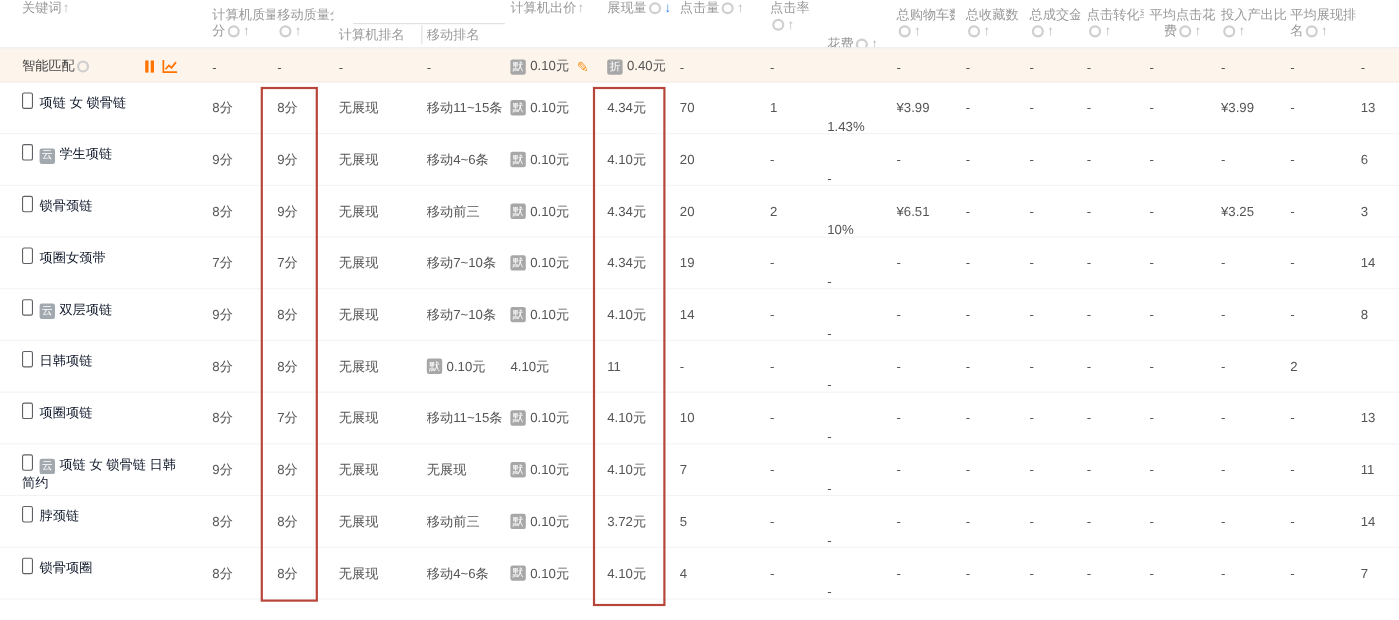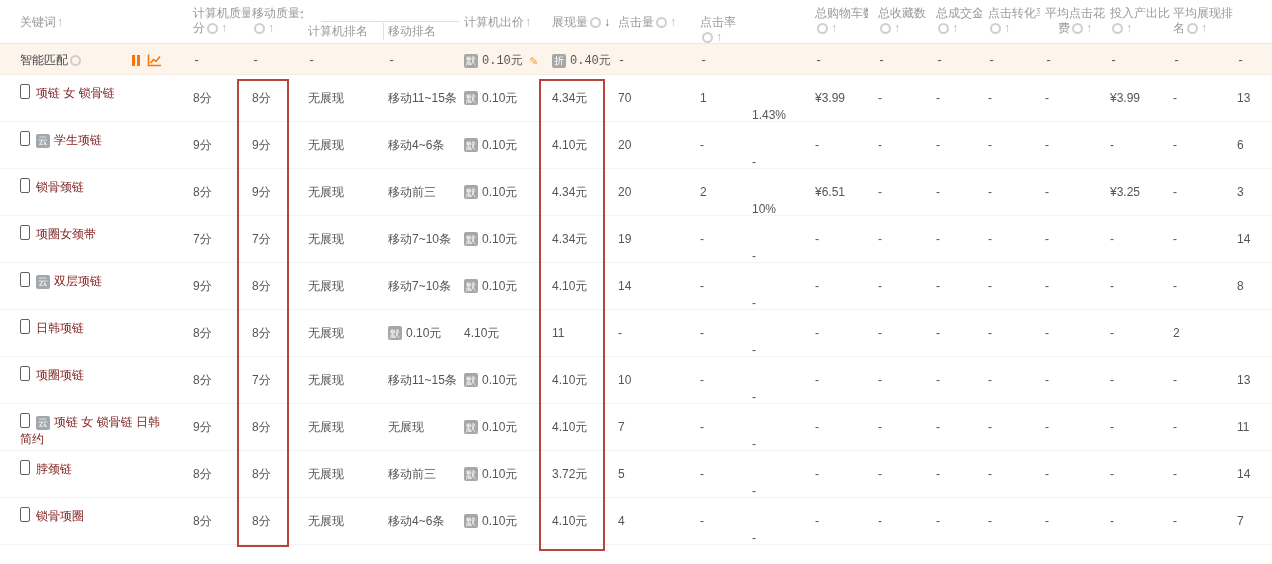--- a/index.html
+++ b/index.html
@@ -27,21 +27,21 @@
   .grid-row>div:nth-child(13){padding-left:6px;}
   .grid-row>div:nth-child(14){padding-left:6px;}
   .grid-row>div:nth-child(15){padding-left:5px;text-align:center;}
   .grid-row>div:nth-child(16){padding-left:5px;}
   .grid-row>div:nth-child(17){padding-left:3px;}
   .grid-row>div:nth-child(18){padding-left:4px;}
 
   
   .thead{position:relative;height:44px;border-bottom:1px solid #e9e9e9;color:#9a9a9a;}
   .thead .hl{line-height:15px;white-space:nowrap;}
-  .h-single{padding-top:15px;}
+  .h-single{}
   .h-two{padding-top:6px;}
   .h-sub{padding-top:24px;}
   .rank-rule{position:absolute;left:321px;top:21px;width:138px;height:1px;background:#dedede;}
   .rank-div{position:absolute;left:383px;top:23px;width:1px;height:17px;background:#dedede;}
 
   
   .q{display:inline-block;width:7px;height:7px;border:2px solid #cfcfcf;border-radius:50%;
      vertical-align:-2px;margin:0 2px;}
   .arrow-up{color:#b5b5b5;font-size:12px;margin-left:1px;}
   .arrow-down-active{color:#2d7ff0;font-size:12px;font-weight:bold;margin-left:1px;}
@@ -53,22 +53,22 @@
      font-size:10px;line-height:15px;text-align:center;border-radius:2px;margin-right:4px;flex:none;}
   .pause-icon{display:inline-block;width:2px;height:11px;border-left:3px solid #ff7300;
      border-right:3px solid #ff7300;margin-right:7px;cursor:pointer;}
   .chart-icon{vertical-align:-2px;cursor:pointer;}
   .pencil-icon{color:#f5921e;font-size:13px;margin-left:7px;cursor:pointer;}
 
   
   .row{height:47px;border-bottom:1px solid #f1f3f5;}
   .row>div{display:flex;align-items:center;white-space:nowrap;color:#555;}
   .row .kw-cell{display:block;padding-top:9px;line-height:17px;white-space:normal;}
-  .kw-link{color:#7f1d1d;text-decoration:none;cursor:pointer;}
-  .smart-row{height:31px;background:#fdf5ec;border-bottom:1px solid #f3ece2;font-family:Liberation Mono, monospace;}
+  .kw-link{color:#0f172a;text-decoration:none;cursor:pointer;}
+  .smart-row{height:31px;background:#fdf5ec;border-bottom:1px solid #f3ece2;}
   .smart-row>div{display:flex;align-items:center;white-space:nowrap;}
   .smart-row .c7{padding-left:8px;}
   .smart-label{color:#434343;}
 
   
   .hl-box{position:absolute;border:2px solid #b8453a;pointer-events:none;}
   #hl-box-1{left:237px;top:79px;width:48px;height:464px;}
   #hl-box-2{left:539px;top:79px;width:62px;height:468px;}
 </style>
 </head>

